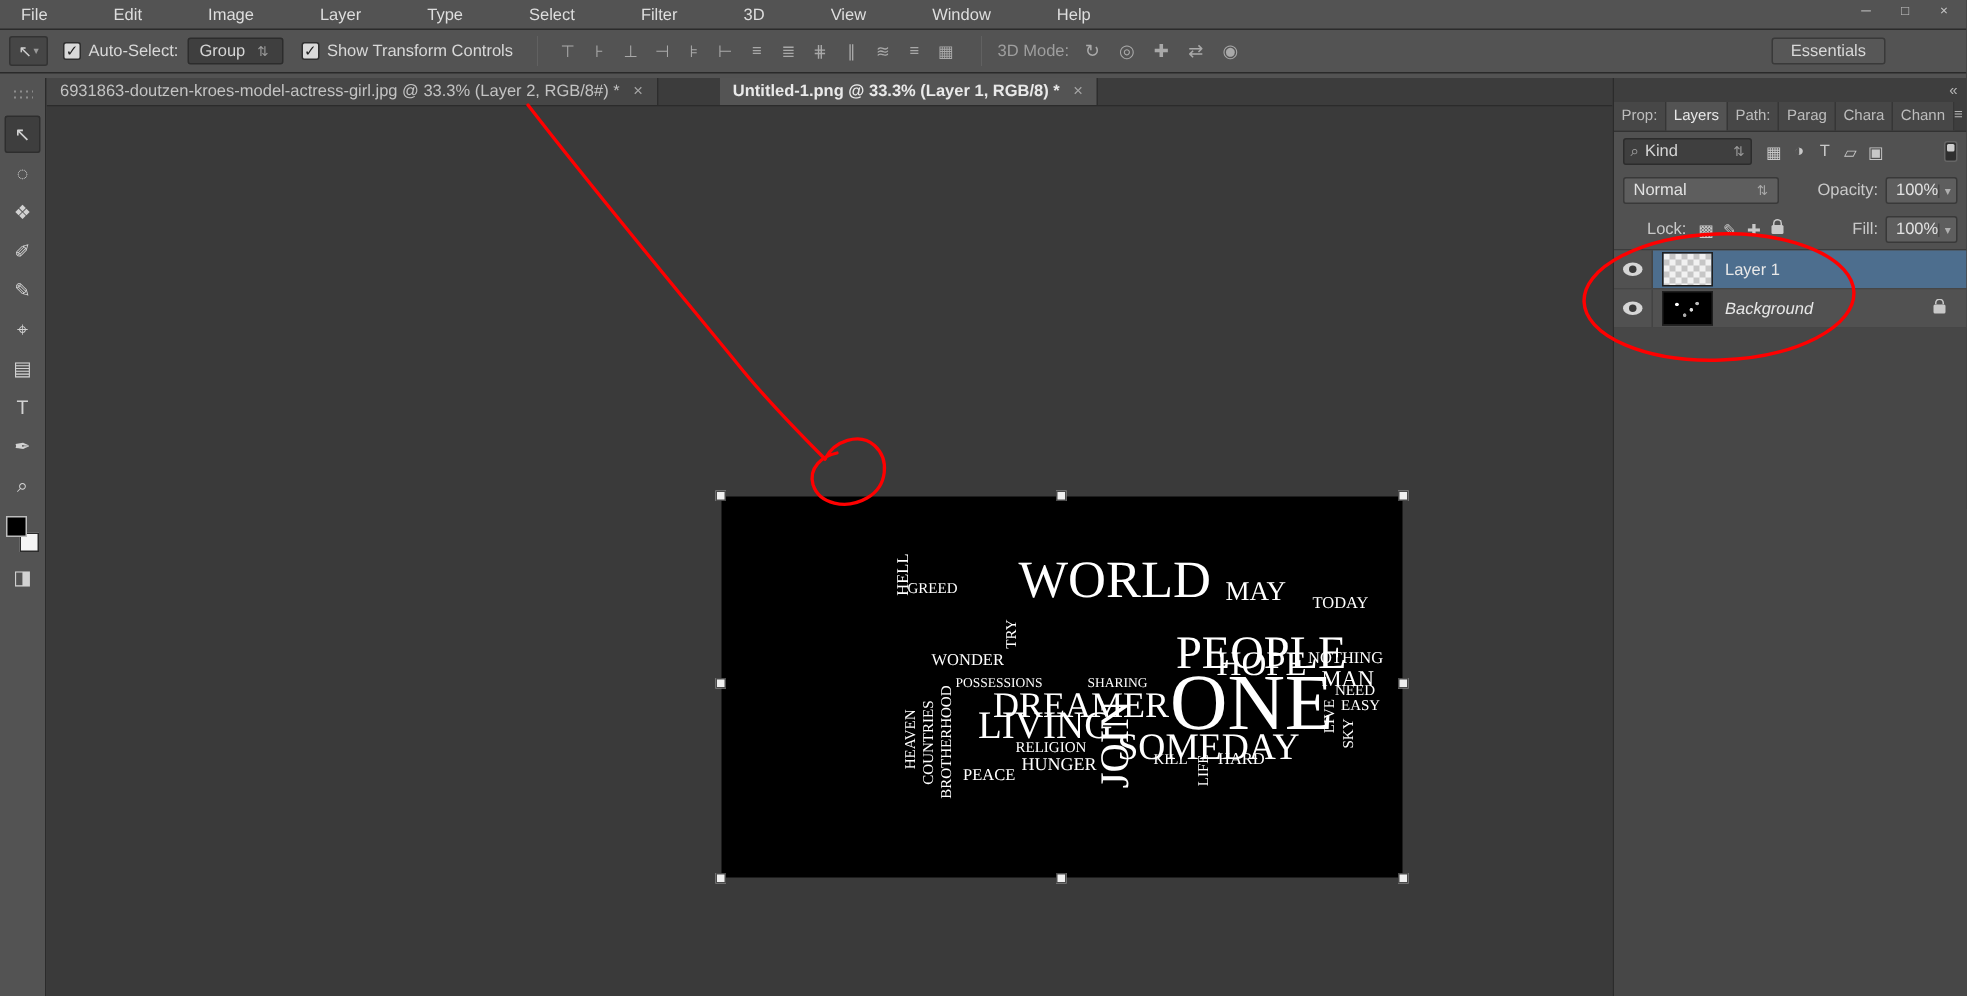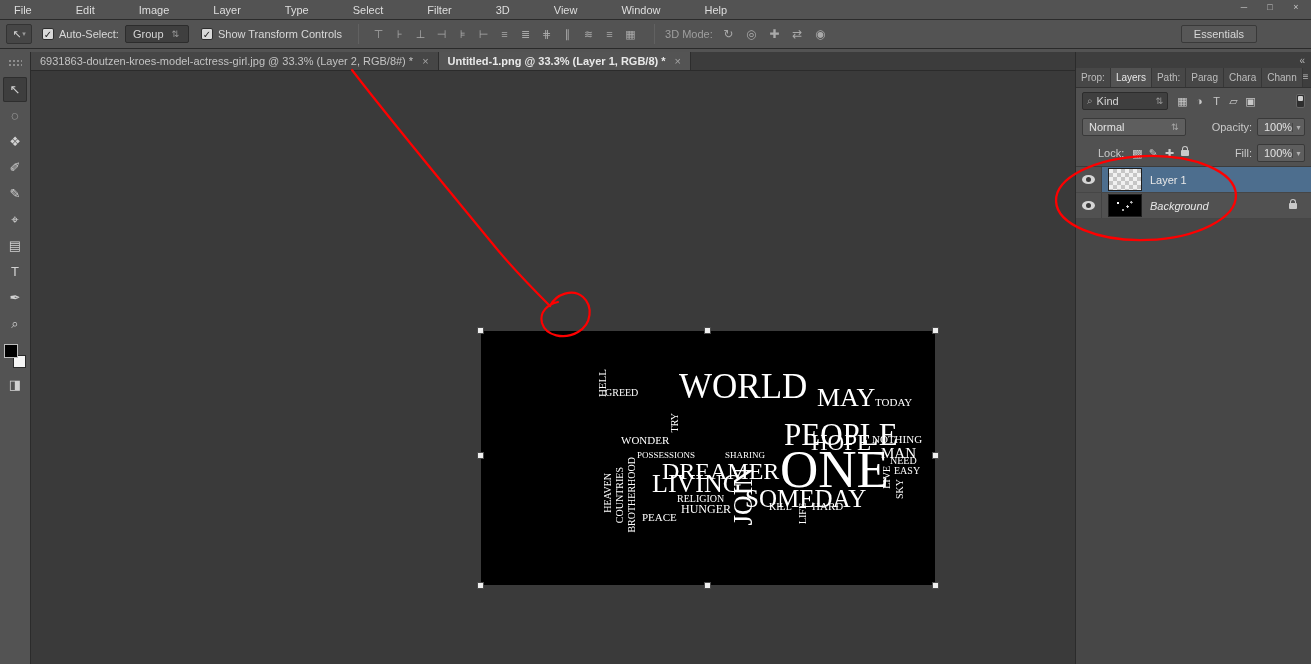--- a/index.html
+++ b/index.html
@@ -194,21 +194,21 @@
 
         <span class="icon-btn">⇄</span>
 
         <span class="icon-btn">◉</span>
       </div>
     <span class="spacer"></span>
     <span class="workspace-btn">Essentials</span>
   </div>
 
   <div id="tabstrip">
-    <div style="display:flex;">
+    <div style="display:flex;gap:41px;">
 
         <div class="doc-tab">
           <span>6931863-doutzen-kroes-model-actress-girl.jpg @ 33.3% (Layer 2, RGB/8#) *</span>
           <span class="close">×</span>
         </div>
 
         <div class="doc-tab active">
           <span>Untitled-1.png @ 33.3% (Layer 1, RGB/8) *</span>
           <span class="close">×</span>
         </div>
@@ -257,21 +257,21 @@
       <div class="h tr"></div>
       <div class="h ml"></div>
       <div class="h mr"></div>
       <div class="h bl"></div>
       <div class="h bm"></div>
       <div class="h br"></div>
 
 
         <span class="word" style="left: 198px; top: 38px; font-size: 35px;">WORLD</span>
 
-        <span class="word" style="left: 336px; top: 54px; font-size: 26px;">MAY</span>
+        <span class="word" style="left: 336px; top: 54px; font-size: 18px;">MAY</span>
 
         <span class="word" style="left: 394px; top: 66px; font-size: 11px;">TODAY</span>
 
         <span class="word" style="left: 124px; top: 57px; font-size: 10px;">GREED</span>
 
         <span class="word" style="left: 140px; top: 68px; font-size: 11px; margin-top: 36px;">WONDER</span>
 
         <span class="word vert" style="left: 116px; top: 38px; font-size: 11px;">HELL</span>
 
         <span class="word vert" style="left: 189px; top: 82px; font-size: 10px;">TRY</span>

